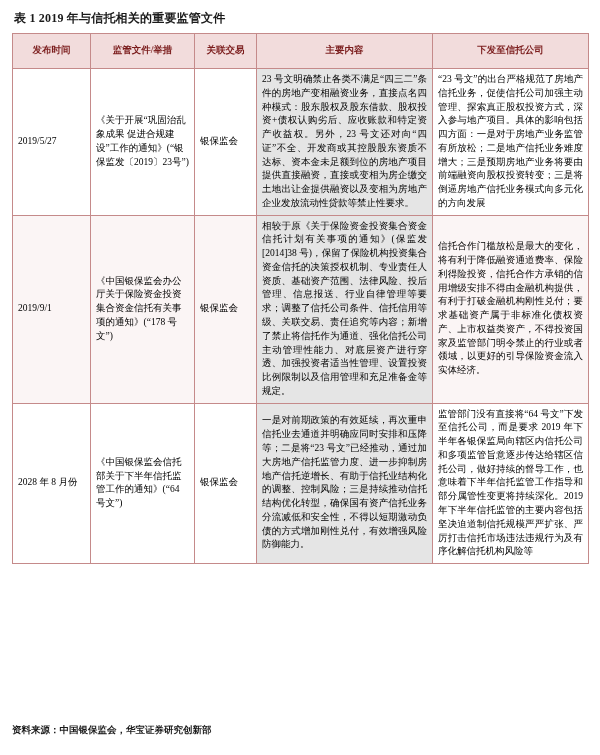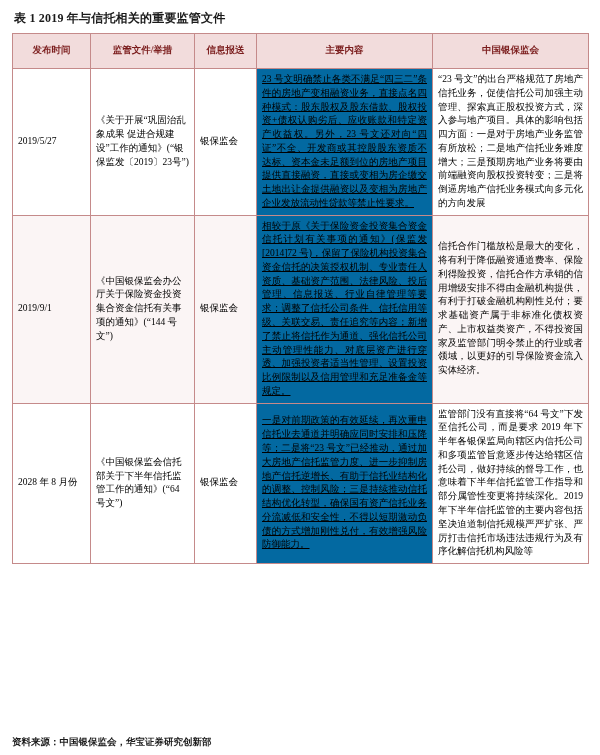--- a/index.html
+++ b/index.html
@@ -58,42 +58,41 @@
   .col-eff  { width: 156px; }
 
   td.c-date, td.c-doc, td.c-dept {
     text-align: left;
   }
   td.c-main, td.c-eff {
     text-align: justify;
     text-justify: inter-ideograph;
   }
   td.c-main {
-    background: #0369a1;
-    text-decoration: underline;
+    background: #e5e5e5;
   }
   tr.row-alt td.c-date,
   tr.row-alt td.c-doc,
   tr.row-alt td.c-dept,
   tr.row-alt td.c-eff {
     background: #ffffff;
   }
   tr.row-shade td.c-date,
   tr.row-shade td.c-doc,
   tr.row-shade td.c-dept,
   tr.row-shade td.c-eff {
     background: #fbf5f5;
   }
   td.c-doc {
     line-height: 1.5;
   }
   .source {
     position: absolute;
     left: 12px;
-    bottom: 6px;
+    bottom: 18px;
     font-size: 9.5px;
     color: #1a1a1a;
     font-weight: bold;
   }
 </style>
 </head>
 <body>
 
 <div class="page">
 
@@ -104,38 +103,38 @@
       <col class="col-date">
       <col class="col-doc">
       <col class="col-dept">
       <col class="col-main">
       <col class="col-eff">
     </colgroup>
     <thead>
       <tr>
         <th>发布时间</th>
         <th>监管文件/举措</th>
-        <th>信息报送</th>
+        <th>关联交易</th>
         <th>主要内容</th>
-        <th>中国银保监会</th>
+        <th>下发至信托公司</th>
       </tr>
     </thead>
     <tbody>
       <tr class="row-alt">
         <td class="c-date">2019/5/27</td>
         <td class="c-doc">《关于开展“巩固治乱象成果 促进合规建设”工作的通知》(“银保监发〔2019〕23号”)</td>
         <td class="c-dept">银保监会</td>
         <td class="c-main">23 号文明确禁止各类不满足“四三二”条件的房地产变相融资业务，直接点名四种模式：股东股权及股东借款、股权投资+债权认购劣后、应收账款和特定资产收益权。另外，23 号文还对向“四证”不全、开发商或其控股股东资质不达标、资本金未足额到位的房地产项目提供直接融资，直接或变相为房企缴交土地出让金提供融资以及变相为房地产企业发放流动性贷款等禁止性要求。</td>
         <td class="c-eff">“23 号文”的出台严格规范了房地产信托业务，促使信托公司加强主动管理、探索真正股权投资方式，深入参与地产项目。具体的影响包括四方面：一是对于房地产业务监管有所放松；二是地产信托业务难度增大；三是预期房地产业务将要由前端融资向股权投资转变；三是将倒逼房地产信托业务模式向多元化的方向发展</td>
       </tr>
       <tr class="row-shade">
         <td class="c-date">2019/9/1</td>
-        <td class="c-doc">《中国银保监会办公厅关于保险资金投资集合资金信托有关事项的通知》(“144 号文”)</td>
+        <td class="c-doc">《中国银保监会办公厅关于保险资金投资集合资金信托有关事项的通知》(“178 号文”)</td>
         <td class="c-dept">银保监会</td>
-        <td class="c-main">相较于原《关于保险资金投资集合资金信托计划有关事项的通知》(保监发[2014]72 号)，保留了保险机构投资集合资金信托的决策授权机制、专业责任人资质、基础资产范围、法律风险、投后管理、信息报送、行业自律管理等要求；调整了信托公司条件、信托信用等级、关联交易、责任追究等内容；新增了禁止将信托作为通道、强化信托公司主动管理性能力、对底层资产进行穿透、加强投资者适当性管理、设置投资比例限制以及信用管理和充足准备金等规定。</td>
+        <td class="c-main">相较于原《关于保险资金投资集合资金信托计划有关事项的通知》(保监发[2014]38 号)，保留了保险机构投资集合资金信托的决策授权机制、专业责任人资质、基础资产范围、法律风险、投后管理、信息报送、行业自律管理等要求；调整了信托公司条件、信托信用等级、关联交易、责任追究等内容；新增了禁止将信托作为通道、强化信托公司主动管理性能力、对底层资产进行穿透、加强投资者适当性管理、设置投资比例限制以及信用管理和充足准备金等规定。</td>
         <td class="c-eff">信托合作门槛放松是最大的变化，将有利于降低融资通道费率、保险利得险投资，信托合作方承销的信用增级安排不得由金融机构提供，有利于打破金融机构刚性兑付；要求基础资产属于非标准化债权资产、上市权益类资产，不得投资国家及监管部门明令禁止的行业或者领域，以更好的引导保险资金流入实体经济。</td>
       </tr>
       <tr class="row-alt">
         <td class="c-date">2028 年 8 月份</td>
         <td class="c-doc">《中国银保监会信托部关于下半年信托监管工作的通知》(“64 号文”)</td>
         <td class="c-dept">银保监会</td>
         <td class="c-main">一是对前期政策的有效延续，再次重申信托业去通道并明确应同时安排和压降等；二是将“23 号文”已经推动，通过加大房地产信托监管力度、进一步抑制房地产信托逆增长、有助于信托业结构化的调整、控制风险；三是持续推动信托结构优化转型，确保国有资产信托业务分流减低和安全性，不得以短期激动负债的方式增加刚性兑付，有效增强风险防御能力。</td>
         <td class="c-eff">监管部门没有直接将“64 号文”下发至信托公司，而是要求 2019 年下半年各银保监局向辖区内信托公司和多项监管旨意逐步传达给辖区信托公司，做好持续的督导工作，也意味着下半年信托监管工作指导和部分属管性变更将持续深化。2019 年下半年信托监管的主要内容包括坚决迫道制信托规模严严扩张、严厉打击信托市场违法违规行为及有序化解信托机构风险等</td>
       </tr>
     </tbody>

